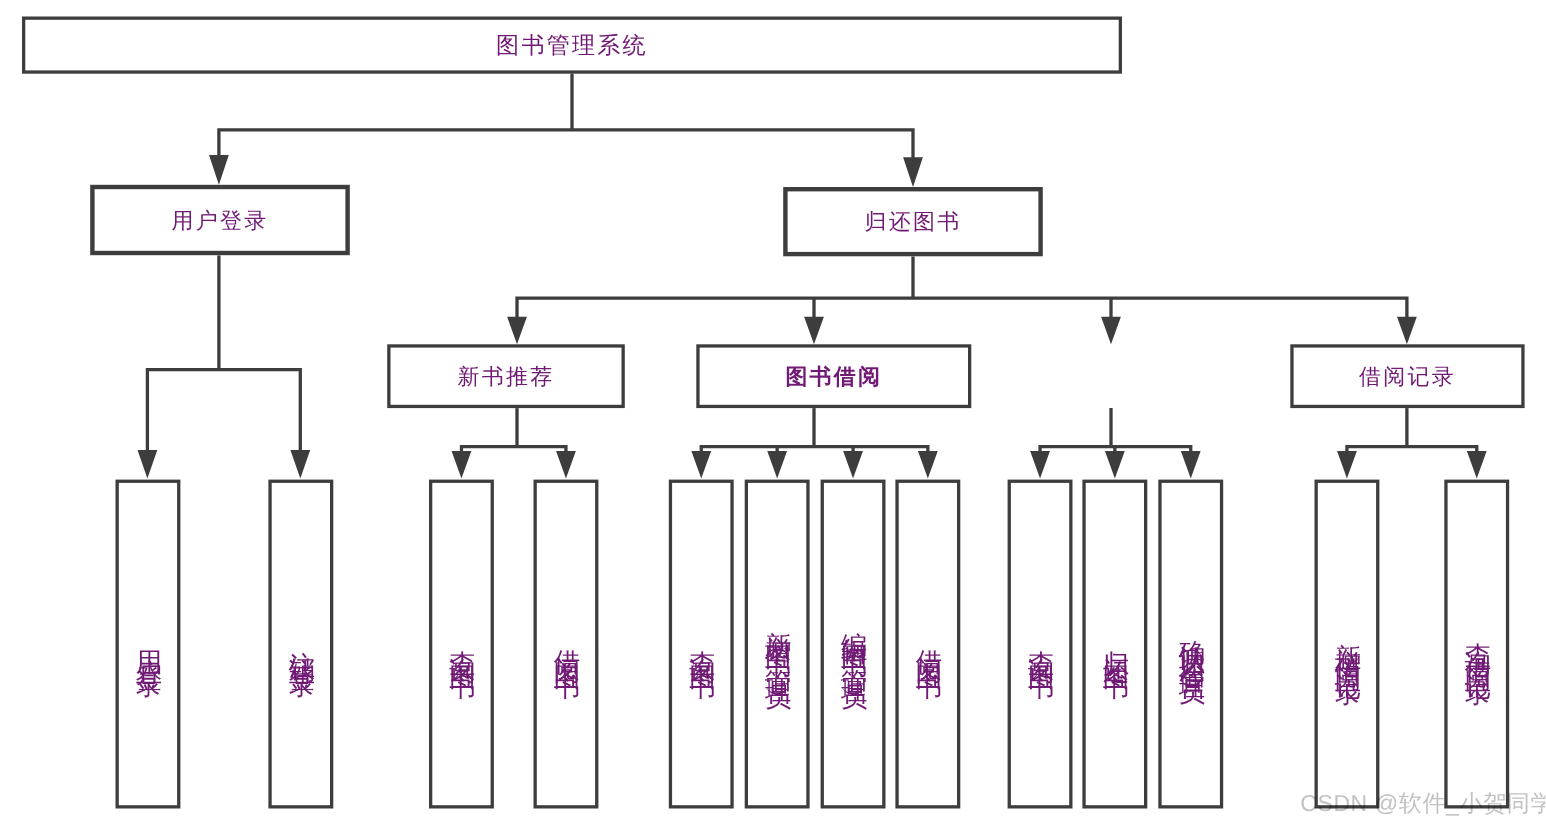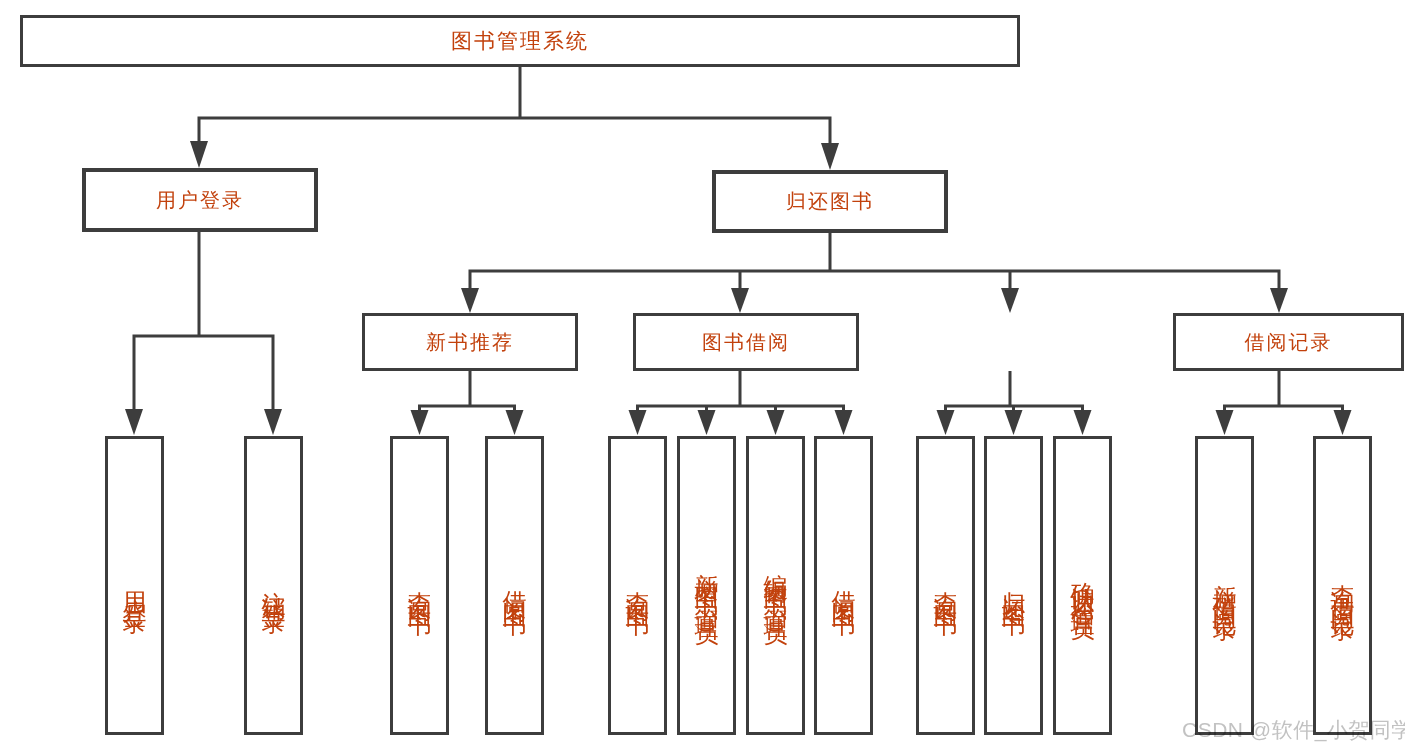--- a/index.html
+++ b/index.html
@@ -17,21 +17,21 @@
     width: 1405px; height: 747px;
   }
   .box {
     position: absolute;
     box-sizing: border-box;
     background: #ffffff;
     border: 3px solid #3d3d3d;
     display: flex;
     align-items: center;
     justify-content: center;
-    color: #c2410c;
+    color: #701a75;
   }
   .box.lvl2 { border-width: 4px; }
   .hlabel {
     font-size: 20px;
     letter-spacing: 2px;
     white-space: nowrap;
   }
   .root .hlabel { font-size: 21px; }
   .vlabel {
     writing-mode: vertical-rl;
@@ -113,27 +113,27 @@
     <span class="hlabel">图书管理系统</span>
   </div>
 
   <div class="box lvl2" style="left:82px; top:168px; width:236px; height:64px;">
     <span class="hlabel">用户登录</span>
   </div>
   <div class="box lvl2" style="left:712px; top:170px; width:236px; height:63px;">
     <span class="hlabel">归还图书</span>
   </div>
 
-  <div class="box lvl3" style="left:362px; top:313px; width:216px; height:58px;">
+  <div class="box lvl3" style="left:352px; top:313px; width:216px; height:58px;">
     <span class="hlabel">新书推荐</span>
   </div>
-  <div class="box lvl3" style="left:633px; top:313px; width:226px; height:58px;">
+  <div class="box lvl3" style="left:633px; top:313px; width:250px; height:58px;font-weight:bold;">
     <span class="hlabel">图书借阅</span>
   </div>
-  <div class="box lvl3" style="left:1173px; top:313px; width:231px; height:58px;">
+  <div class="box lvl3" style="left:1173px; top:313px; width:213px; height:58px;">
     <span class="hlabel">借阅记录</span>
   </div>
 
   <div class="box leaf" style="left:105px; top:436px; width:59px; height:299px;">
     <span class="vlabel">用户登录</span>
   </div>
   <div class="box leaf" style="left:244px; top:436px; width:59px; height:299px;">
     <span class="vlabel">注销登录</span>
   </div>
 

